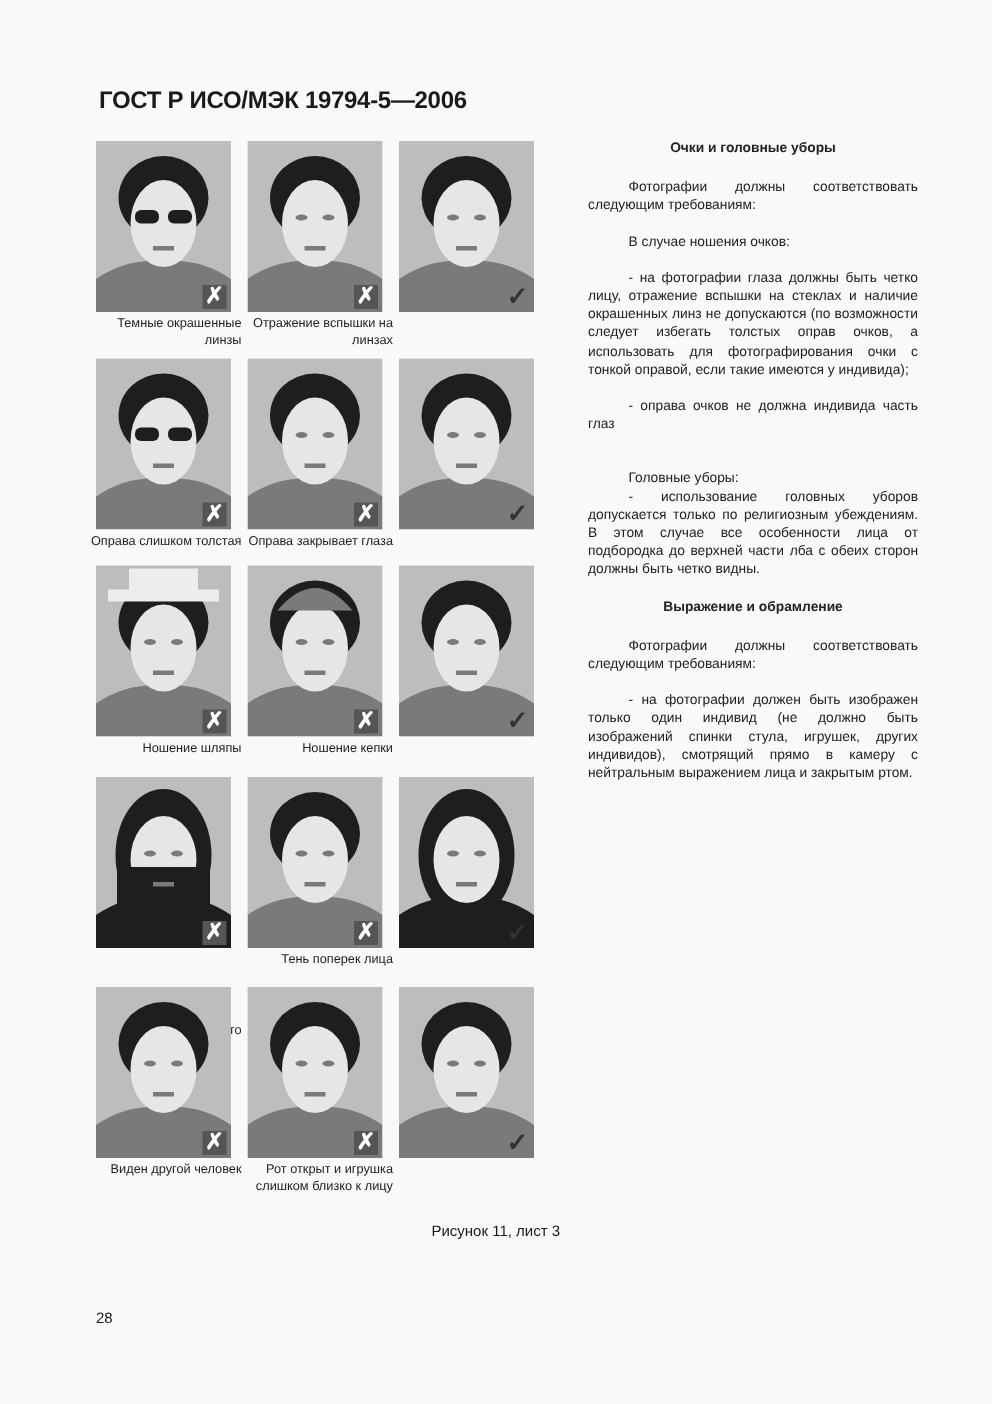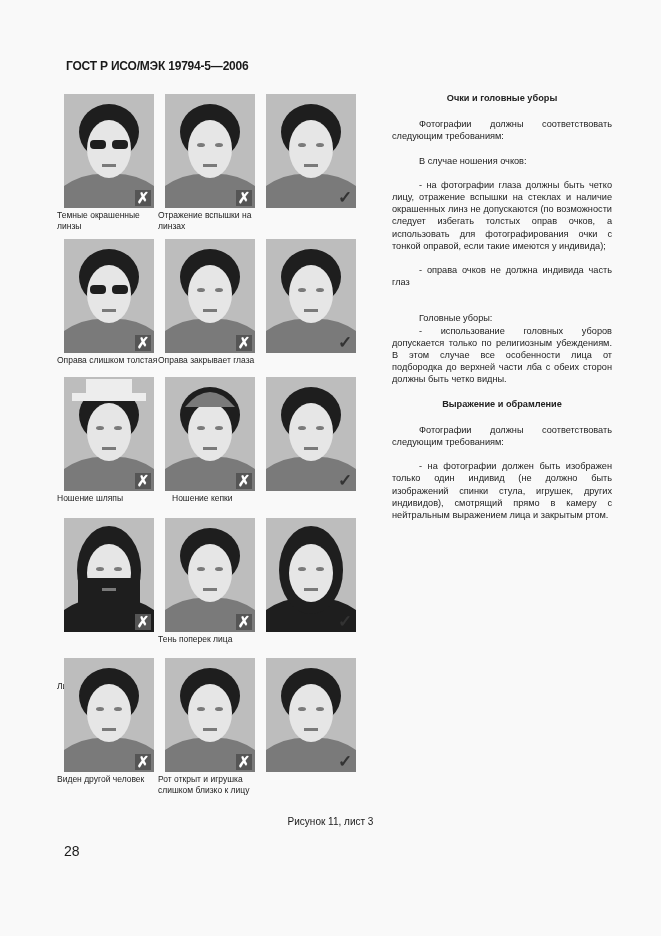--- a/index.html
+++ b/index.html
@@ -3,53 +3,53 @@
 <meta charset="utf-8">
 <style>
   * { box-sizing: border-box; margin: 0; padding: 0; }
   body {
     width: 661px; height: 936px; background: #f9f9f9;
     font-family: "Liberation Sans", sans-serif; color: #1a1a1a;
     position: relative; overflow: hidden;
   }
   .header {
     position: absolute; left: 66px; top: 59px;
-    font-size: 12px; font-weight: bold; letter-spacing: -0.2px;
+    font-size: 16px; font-weight: bold; letter-spacing: -0.2px;
   }
   .grid { position: absolute; left: 64px; top: 94px; width: 292px; }
   .photo {
     position: absolute; width: 90px; height: 114px; overflow: hidden;
     background: #d8d8d8;
   }
   .photo svg { width: 100%; height: 100%; display: block; }
   .mark {
     position: absolute; right: 3px; bottom: 2px; width: 16px; height: 16px;
     font-size: 15px; font-weight: bold; line-height: 16px; text-align: center;
     color: #fff;
   }
   .mark.cross { background: #555; }
   .mark.check { color: #333; font-size: 17px; }
   .caption {
-    position: absolute; width: 104px; text-align: left;
+    position: absolute; width: 104px; text-align: right;
     font-size: 8.5px; line-height: 11px; color: #222;
   }
   .right-col {
     position: absolute; left: 380px; top: 92px; width: 220px;
     font-size: 9.2px; line-height: 12.2px; color: #222; margin-left: 12px;
   }
   .right-col .h { text-align: center; font-weight: bold; margin-bottom: 14px; }
   .right-col p { text-align: justify; }
   .right-col .ind { text-indent: 27px; }
   .gap { height: 12px; }
   .gap2 { height: 24px; }
   .figure-caption {
     position: absolute; left: 0; width: 661px; top: 816px; text-align: center;
     font-size: 10px; padding-left: 0;
   }
-  .page-num { position: absolute; left: 64px; top: 843px; font-size: 14px; }
+  .page-num { position: absolute; left: 64px; top: 874px; font-size: 10px; }
 </style>
 </head>
 <body>
 
 <div class="header">ГОСТ Р ИСО/МЭК 19794-5—2006</div>
 
 <div class="grid" id="grid">
     <div class="photo" style="left: 0px; top: 0px;">
       <svg viewBox="0 0 90 114">
         <rect width="90" height="114" fill="#bdbdbd"></rect>
@@ -147,21 +147,21 @@
         <path d="M0 114 L0 92 Q20 78 45 80 Q70 78 90 92 L90 114 Z" fill="#7a7a7a"></path>
         <ellipse cx="45" cy="38" rx="30" ry="28" fill="#1e1e1e"></ellipse>
         <ellipse cx="45" cy="55" rx="22" ry="29" fill="#e6e6e6"></ellipse>
         <ellipse cx="36" cy="51" rx="4" ry="2" fill="#7a7a7a"></ellipse>
         <ellipse cx="54" cy="51" rx="4" ry="2" fill="#7a7a7a"></ellipse>
         <rect x="38" y="70" width="14" height="3" fill="#7a7a7a"></rect>
         <path d="M20 30 Q45 0 70 30 Z" fill="#7a7a7a"></path>
       </svg>
       <span class="mark cross">✗</span>
     </div>
-    <div class="caption" style="left: 108px; top: 399px;">Ношение кепки</div>
+    <div class="caption" style="left: 94px; top: 399px;">Ношение кепки</div>
     <div class="photo" style="left: 202px; top: 283px;">
       <svg viewBox="0 0 90 114">
         <rect width="90" height="114" fill="#bdbdbd"></rect>
         <path d="M0 114 L0 92 Q20 78 45 80 Q70 78 90 92 L90 114 Z" fill="#7a7a7a"></path>
         <ellipse cx="45" cy="38" rx="30" ry="28" fill="#1e1e1e"></ellipse>
         <ellipse cx="45" cy="55" rx="22" ry="29" fill="#e6e6e6"></ellipse>
         <ellipse cx="36" cy="51" rx="4" ry="2" fill="#7a7a7a"></ellipse>
         <ellipse cx="54" cy="51" rx="4" ry="2" fill="#7a7a7a"></ellipse>
         <rect x="38" y="70" width="14" height="3" fill="#7a7a7a"></rect>
       </svg>

